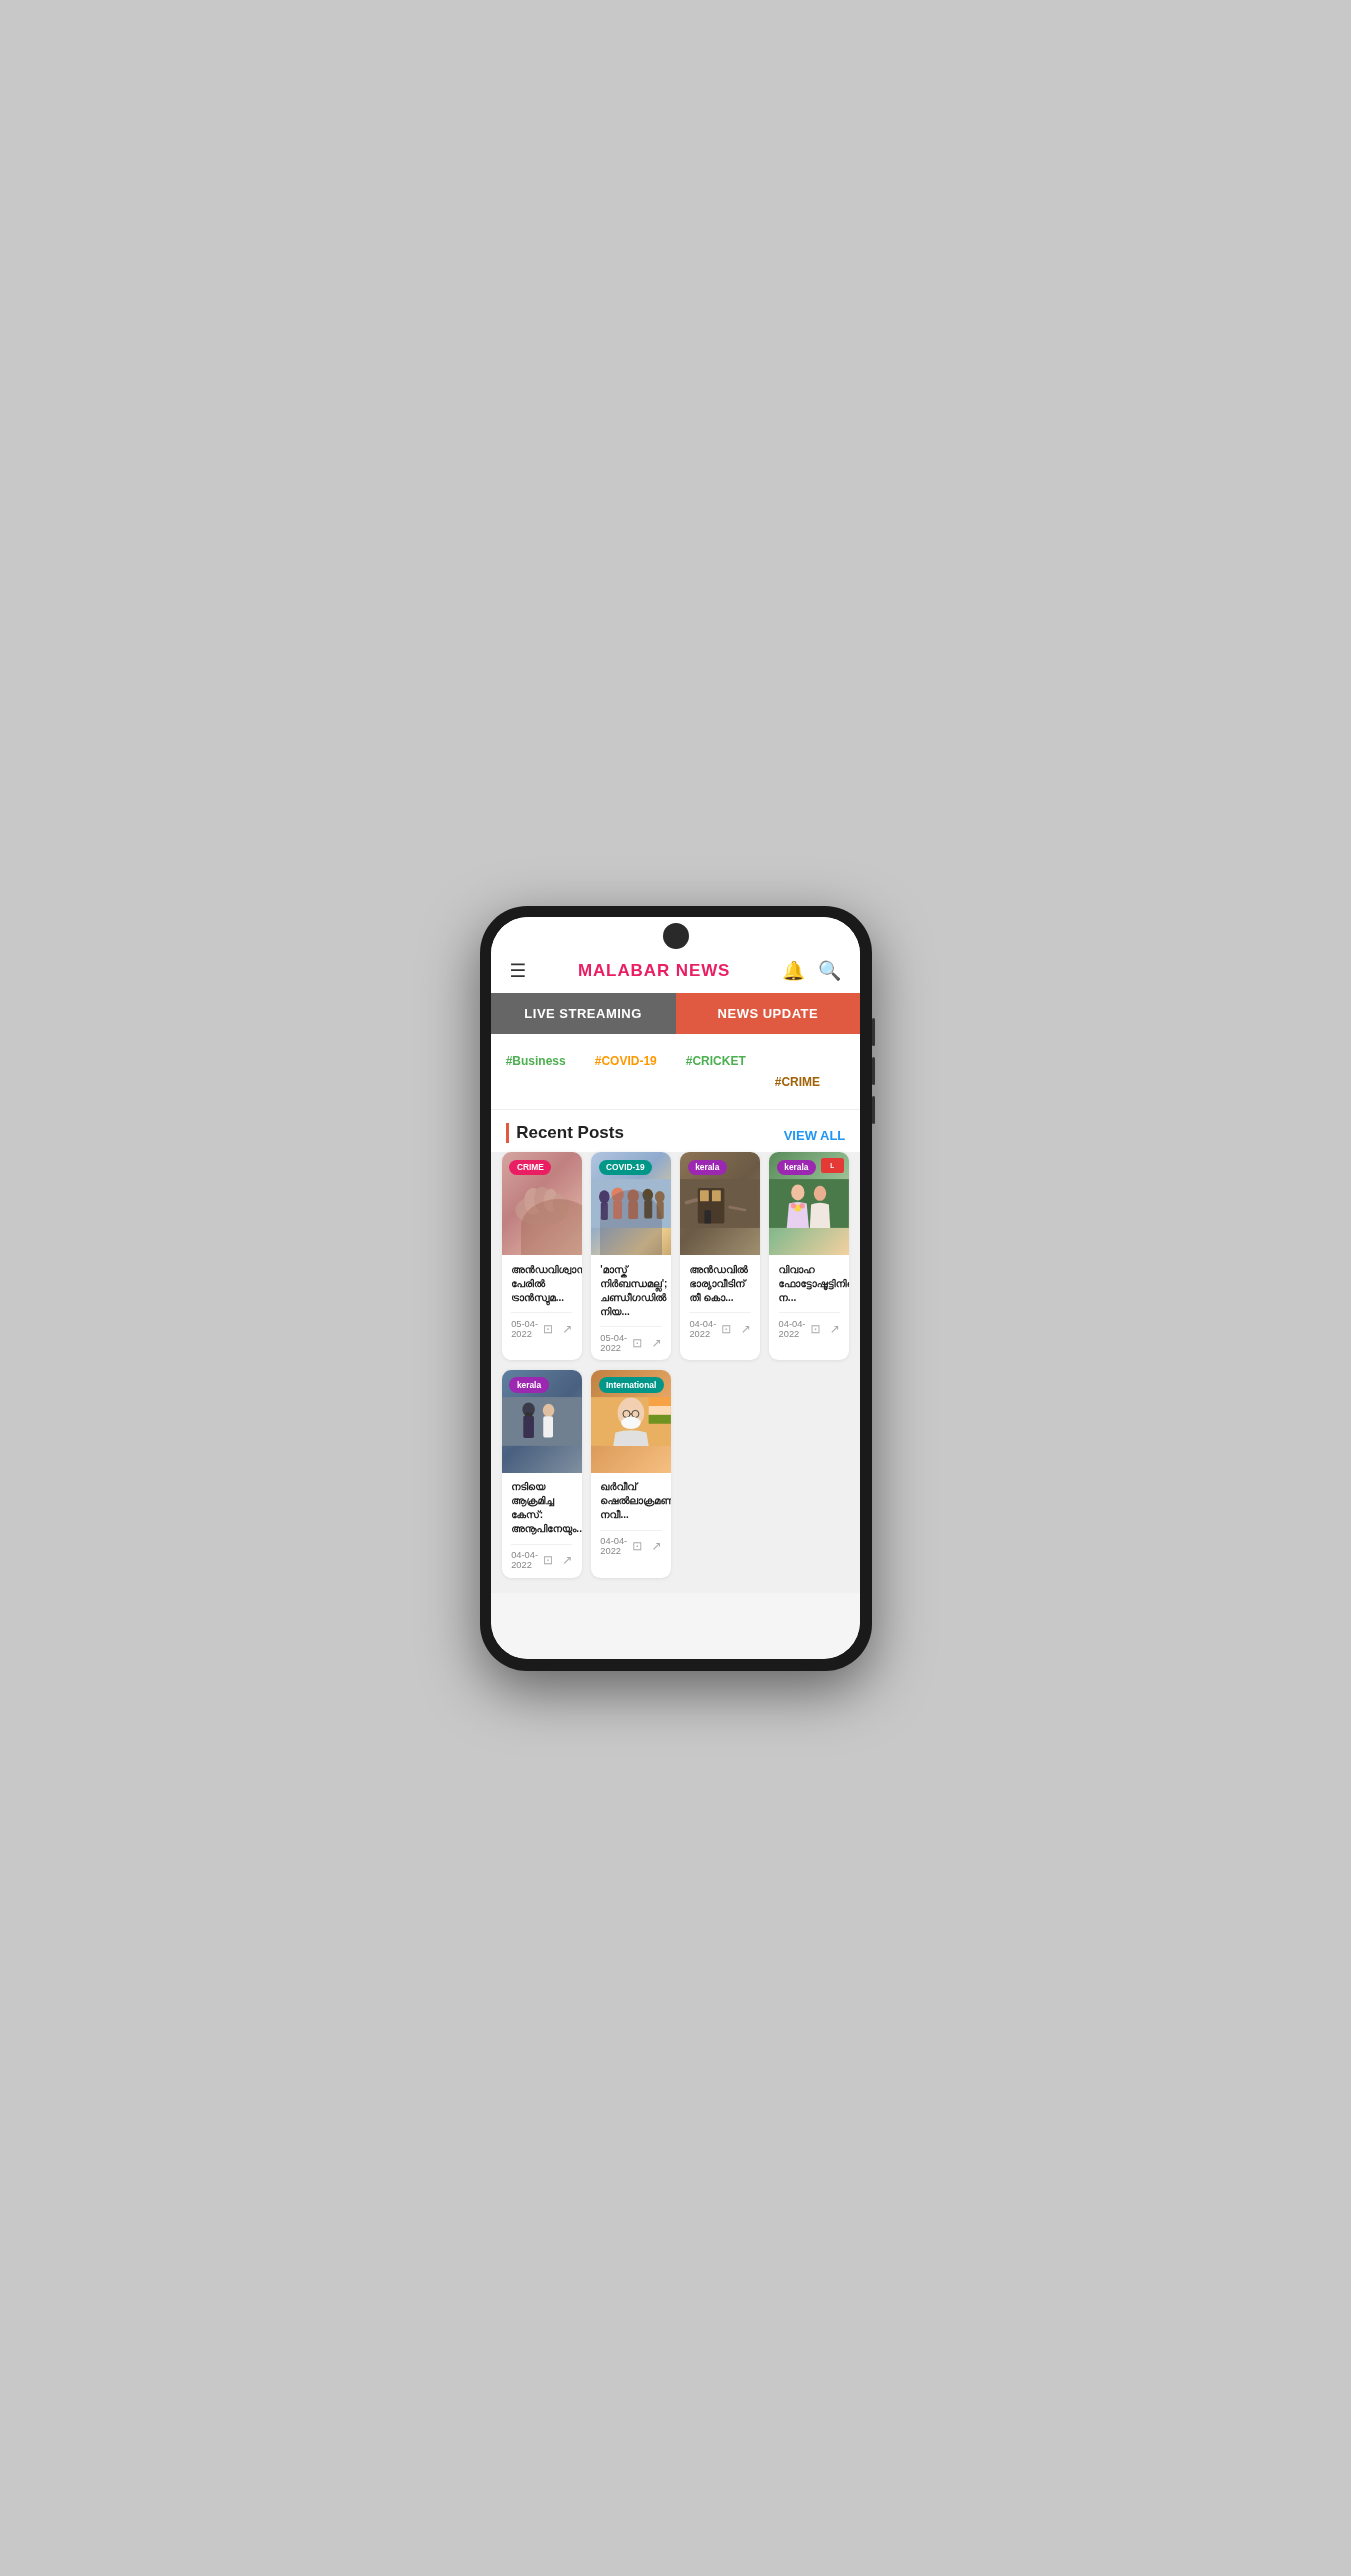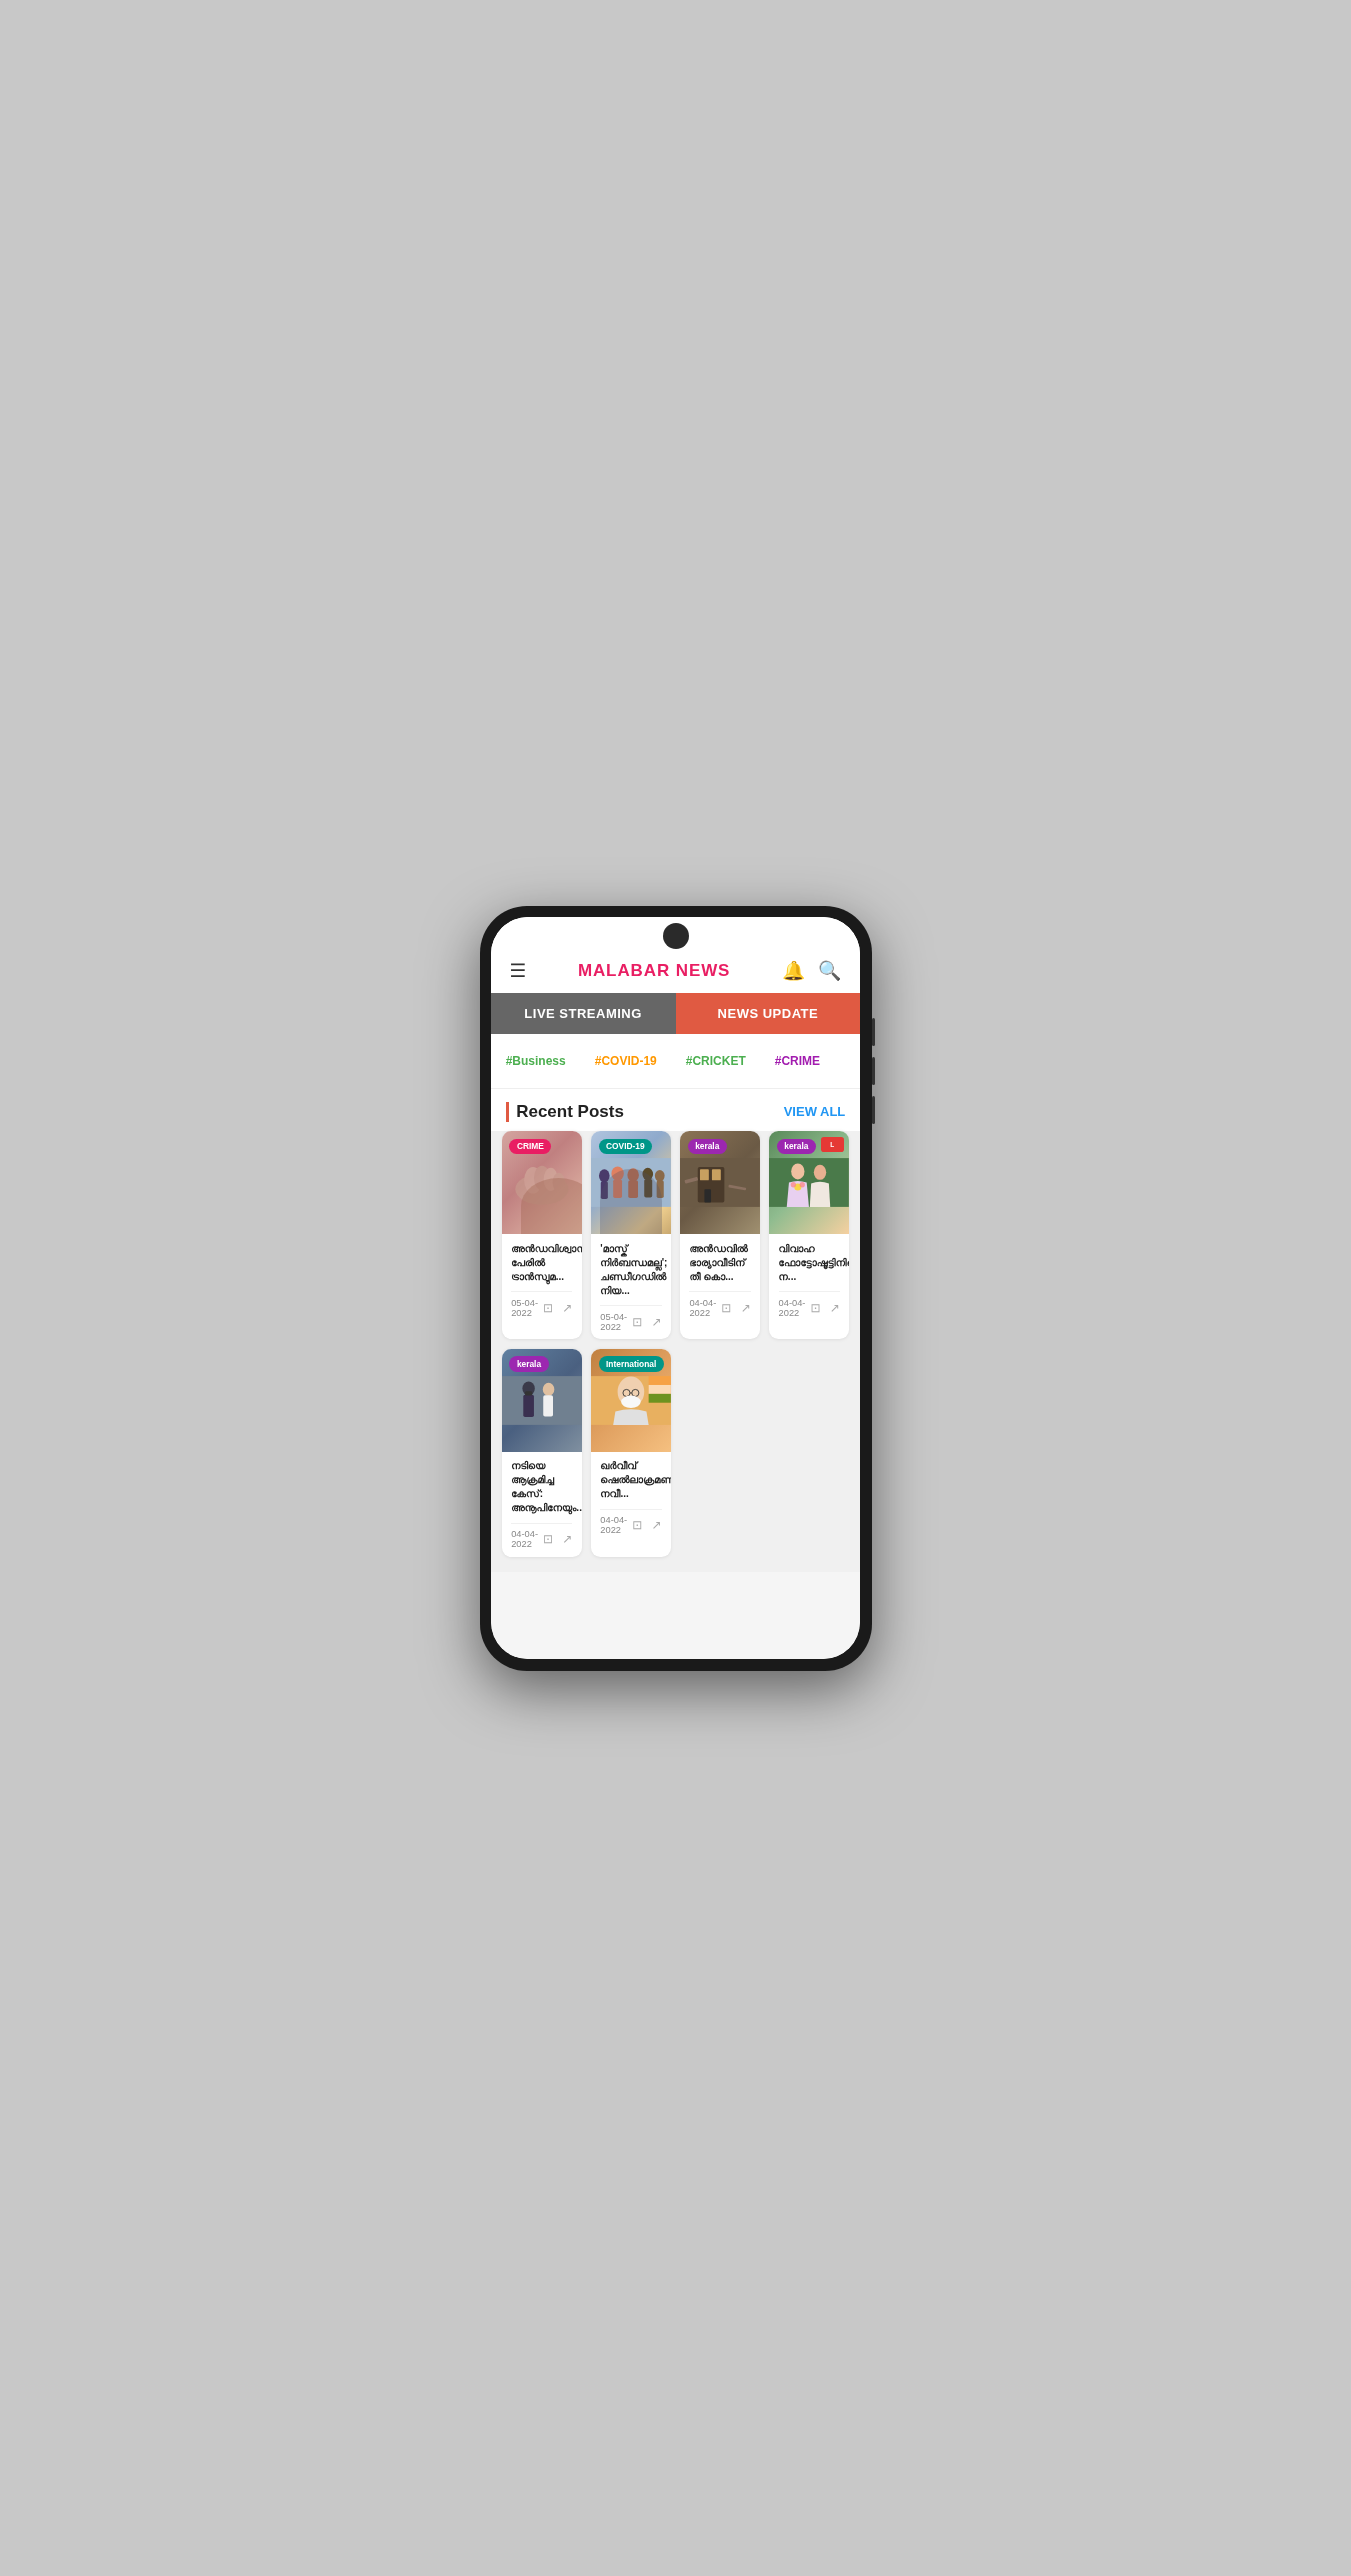--- a/index.html
+++ b/index.html
@@ -134,27 +134,27 @@
     }
     .hashtag-item {
       font-size: 12px;
       font-weight: 700;
       cursor: pointer;
       white-space: nowrap;
     }
     .hashtag-business { color: #4caf50; }
     .hashtag-covid { color: #ff9800; }
     .hashtag-cricket { color: #4caf50; }
-    .hashtag-crime { color: #a21caf; }
+    .hashtag-crime { color: #a16207; margin-top: 21px; }
 
     
     .section-header {
       display: flex;
       justify-content: space-between;
-      align-items: center;
+      align-items: flex-end;
       padding: 13px 15px 9.3px 15px;
       background: #fff;
     }
     .section-title {
       font-size: 17px;
       font-weight: 700;
       color: #222;
       border-left: 3.7px solid #e05a42;
       padding-left: 7.5px;
     }

